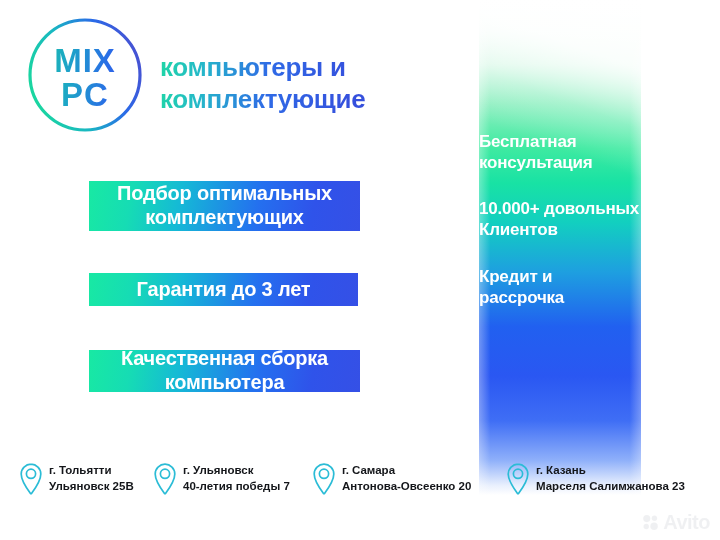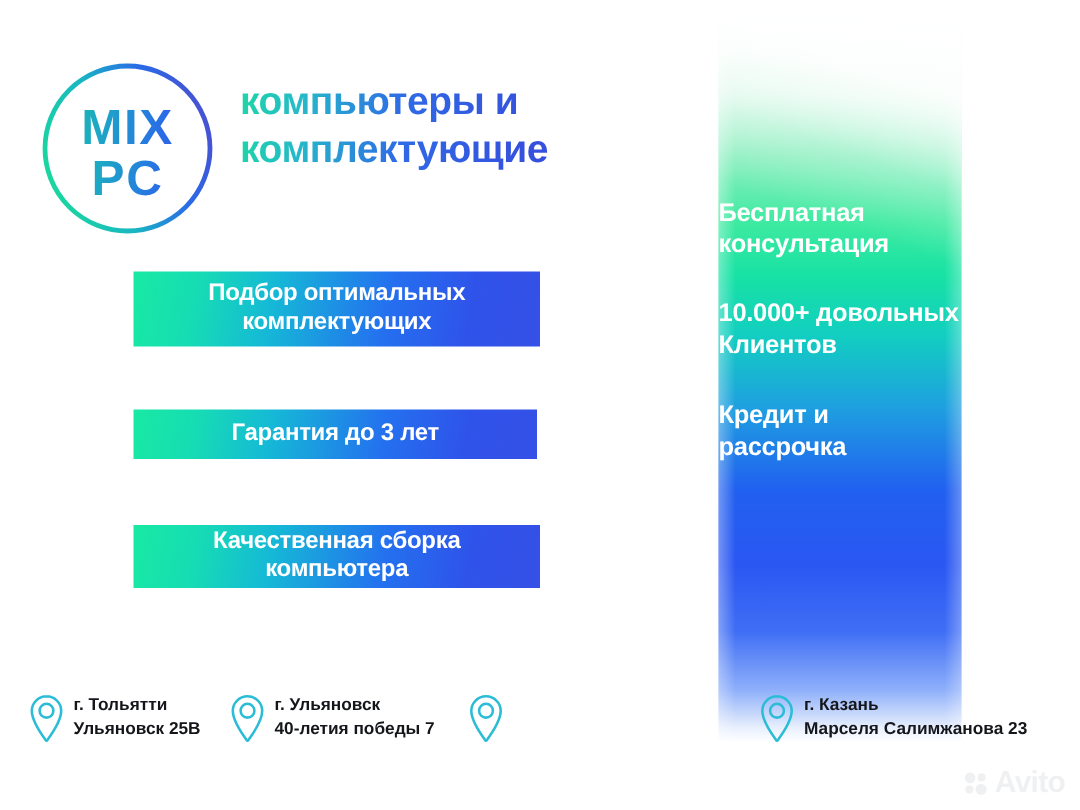--- a/index.html
+++ b/index.html
@@ -52,21 +52,21 @@
     font-size:17px;
     line-height:1.22;
     letter-spacing:-0.2px;
     z-index:3;
   }
   .promo-item { margin-bottom:26px; }
   .promo-item:last-child { margin-bottom:0; }
 
   
   #logo-mark {
-    position:absolute; left:26px; top:40px; width:118px; height:118px;
+    position:absolute; left:26px; top:16px; width:118px; height:118px;
   }
   #logo-text-mix, #logo-text-pc {
     position:absolute;
     left:0; width:118px;
     text-align:center;
     font-weight:bold;
     font-size:33px;
     letter-spacing:1px;
     background:linear-gradient(100deg,#17c99b 0%,#1da7c6 35%,#2a6ae8 70%,#3f4fd8 100%);
     -webkit-background-clip:text;
@@ -88,21 +88,21 @@
     background-clip:text;
     color:transparent;
   }
 
   
   .feature-bar {
     position:absolute;
     background:linear-gradient(100deg,#18e9a3 0%,#16dcb4 16%,#15b9d6 34%,#2470ef 62%,#2f53ea 82%,#3550e6 100%);
     color:#ffffff;
     font-weight:bold;
-    font-size:16px;
+    font-size:20px;
     line-height:1.18;
     letter-spacing:-0.2px;
     text-align:center;
     display:flex;
     align-items:center;
     justify-content:center;
     padding:0 8px;
   }
   #feature-bar-0 { left:89px; top:181px; width:271px; height:50px; }
   #feature-bar-1 { left:89px; top:273px; width:269px; height:33px; }
@@ -202,20 +202,24 @@
       <div>г. Ульяновск</div>
       <div>40-летия победы 7</div>
     </div>
   </div>
 
   <div class="address-item" id="address-item-2">
     <svg class="pin-icon" viewBox="0 0 26 34">
       <path d="M13 2.2c-5.4 0-9.8 4.3-9.8 9.7 0 6.9 8.2 18.1 9.3 19.6a0.6 0.6 0 0 0 1 0c1.1-1.5 9.3-12.7 9.3-19.6 0-5.4-4.4-9.7-9.8-9.7z" fill="none" stroke="#2bbcd6" stroke-width="1.7"></path>
       <circle cx="13" cy="11.8" r="4.6" fill="none" stroke="#2bbcd6" stroke-width="1.7"></circle>
     </svg>
+    <div class="address-lines">
+      <div>г. Самара</div>
+      <div>Антонова-Овсеенко 20</div>
+    </div>
   </div>
 
   <div class="address-item" id="address-item-3">
     <svg class="pin-icon" viewBox="0 0 26 34">
       <path d="M13 2.2c-5.4 0-9.8 4.3-9.8 9.7 0 6.9 8.2 18.1 9.3 19.6a0.6 0.6 0 0 0 1 0c1.1-1.5 9.3-12.7 9.3-19.6 0-5.4-4.4-9.7-9.8-9.7z" fill="none" stroke="#2bbcd6" stroke-width="1.7"></path>
       <circle cx="13" cy="11.8" r="4.6" fill="none" stroke="#2bbcd6" stroke-width="1.7"></circle>
     </svg>
     <div class="address-lines">
       <div>г. Казань</div>
       <div>Марселя Салимжанова 23</div>

